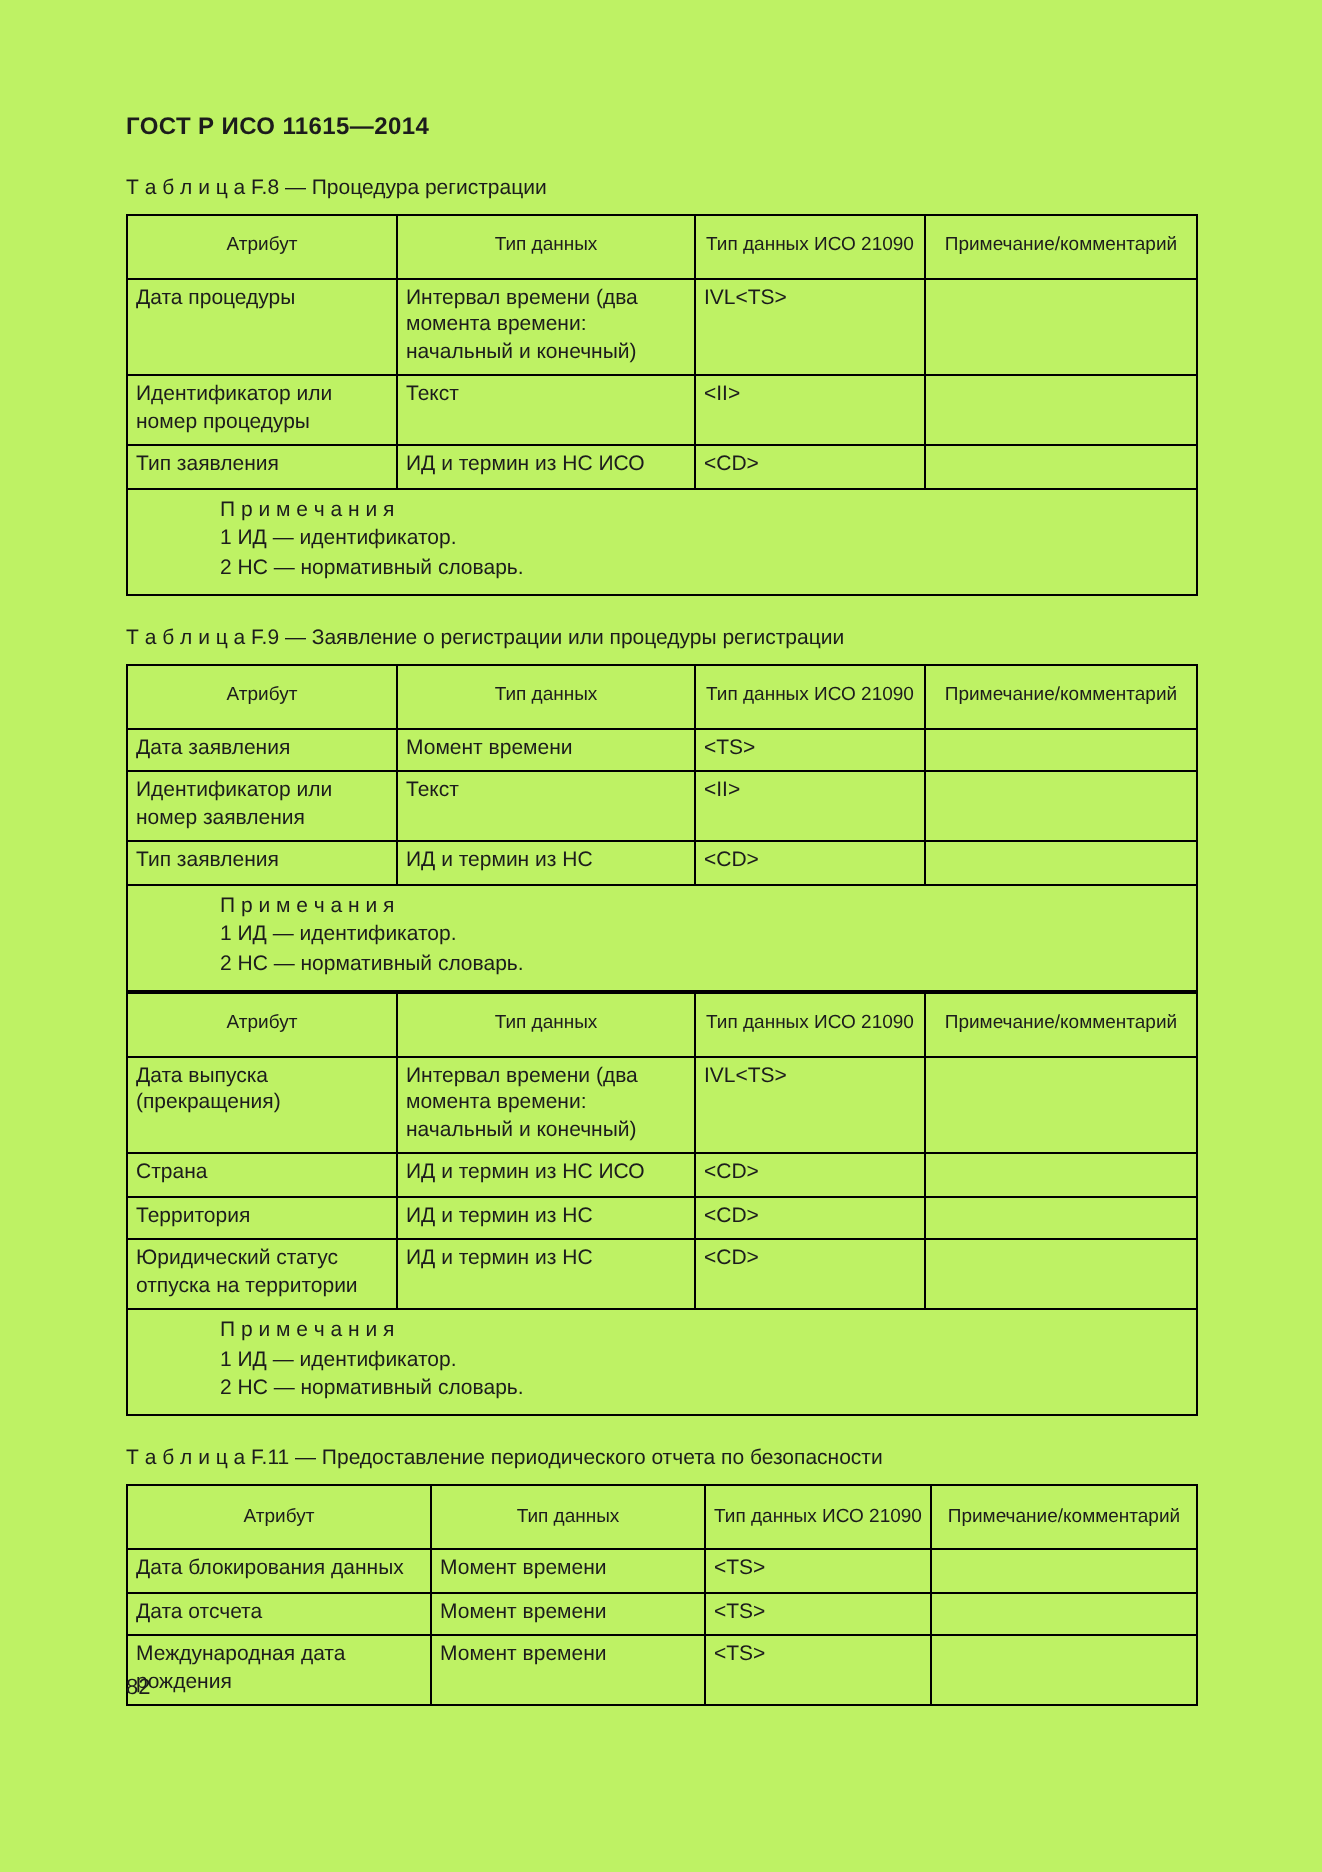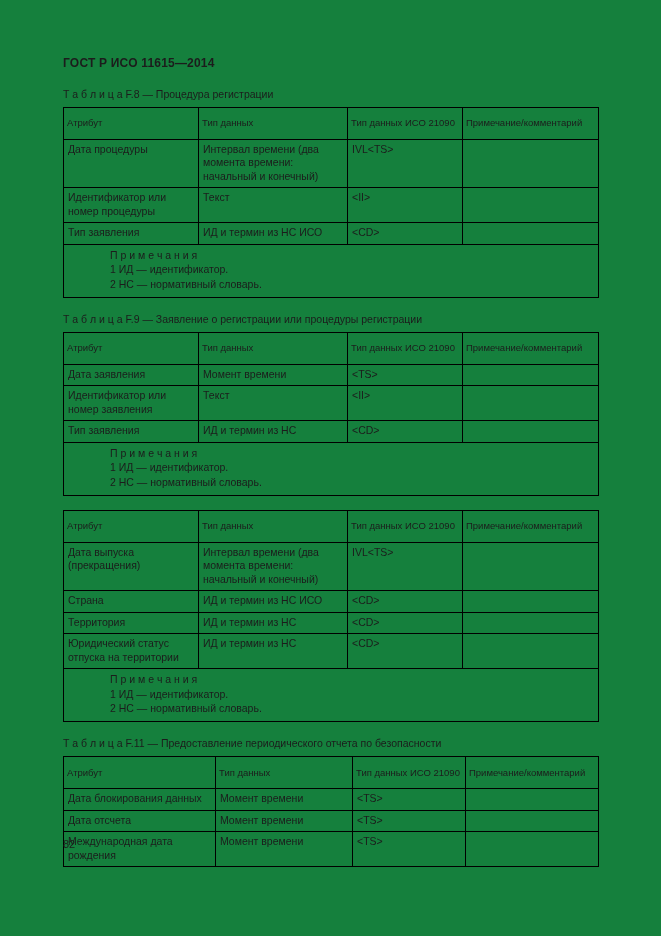--- a/index.html
+++ b/index.html
@@ -1,30 +1,30 @@
 <!DOCTYPE html>
 <html><head>
 <meta charset="utf-8">
 <style>
   html,body{margin:0;padding:0;background:#e8e8e8;}
   .page{
-    width:661px;height:936px;background:#15803d;position:relative;
+    width:661px;height:936px;background:#bef264;position:relative;
     font-family:"Liberation Sans","DejaVu Sans",sans-serif;color:#1c1c1c;
     box-sizing:border-box;padding:56px 63px 0 63px;margin:0 auto;overflow:hidden;
   }
   .doc-header{font-weight:bold;font-size:12px;letter-spacing:0.2px;margin-bottom:18px;}
-  .table-section{margin-bottom:14px;}
+  .table-section{margin-bottom:0;}
   .caption{font-size:10.5px;margin:15px 0 7px 0;}
   table{border-collapse:collapse;width:535px;table-layout:fixed;}
   th,td{
     border:1px solid #000;font-size:10.5px;line-height:1.28;
     padding:3px 4px 4px 4px;vertical-align:top;text-align:left;
     word-wrap:break-word;box-sizing:border-box;font-weight:normal;
   }
-  th{vertical-align:middle;font-size:9.5px;height:32px;padding:2px 3px;}
+  th{text-align:center;vertical-align:middle;font-size:9.5px;height:32px;padding:2px 3px;}
   td.notes{padding:4px 4px 5px 18px;}
   td.notes div{margin:0 0 1px 0;padding-left:28px;}
   .page-number{position:absolute;left:63px;top:838px;font-size:11px;}
 </style>
 </head>
 <body>
 
 <div class="page">
   <div class="doc-header">ГОСТ Р ИСО 11615—2014</div>
   <div id="tables">

